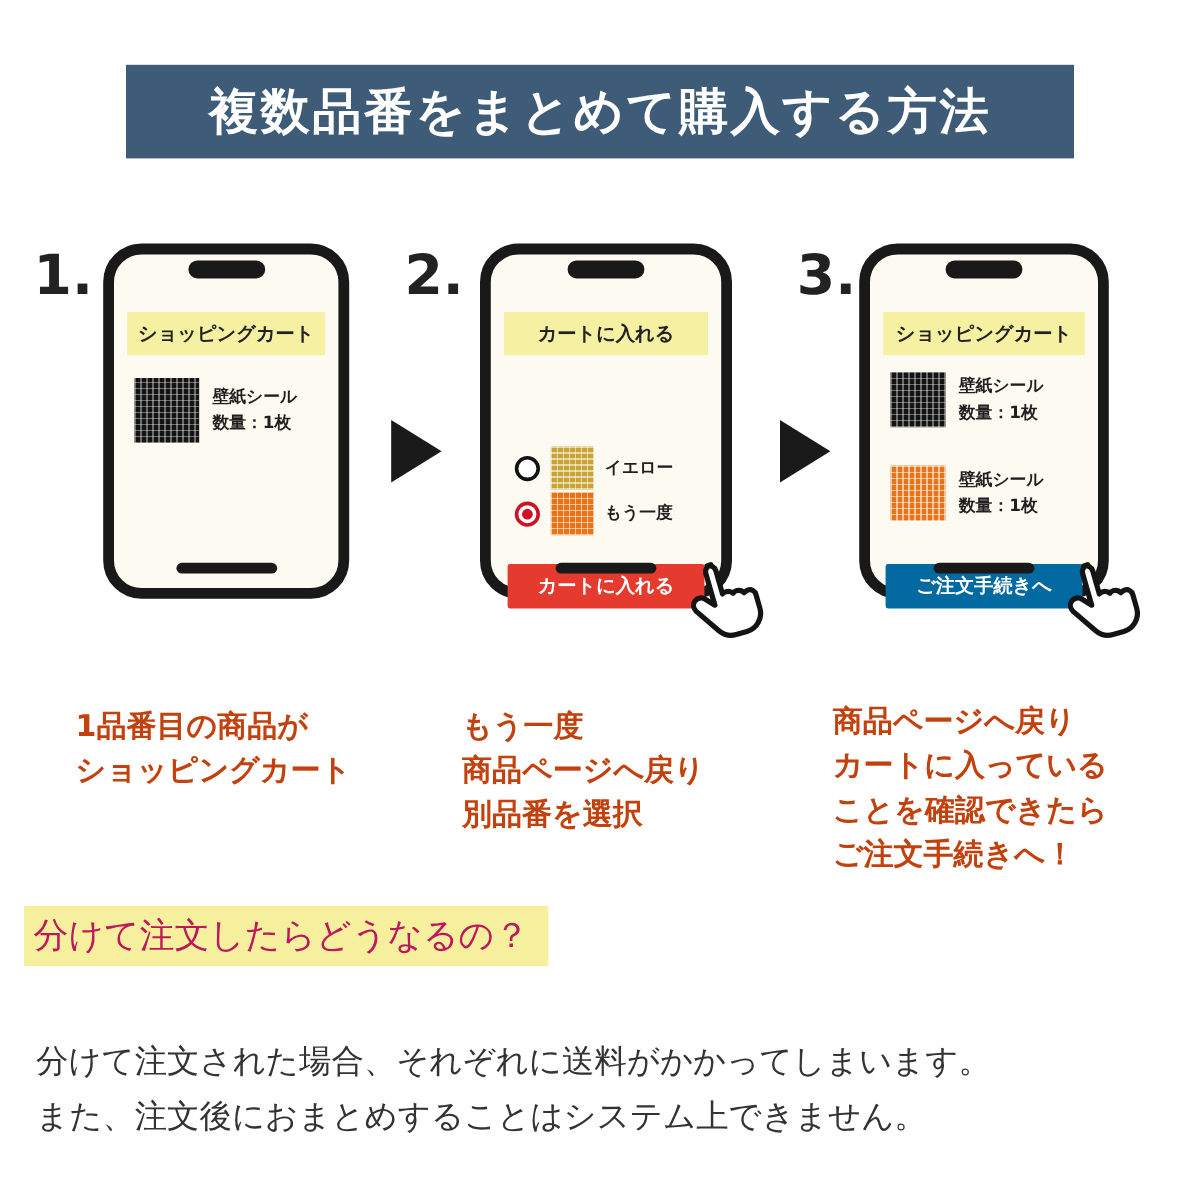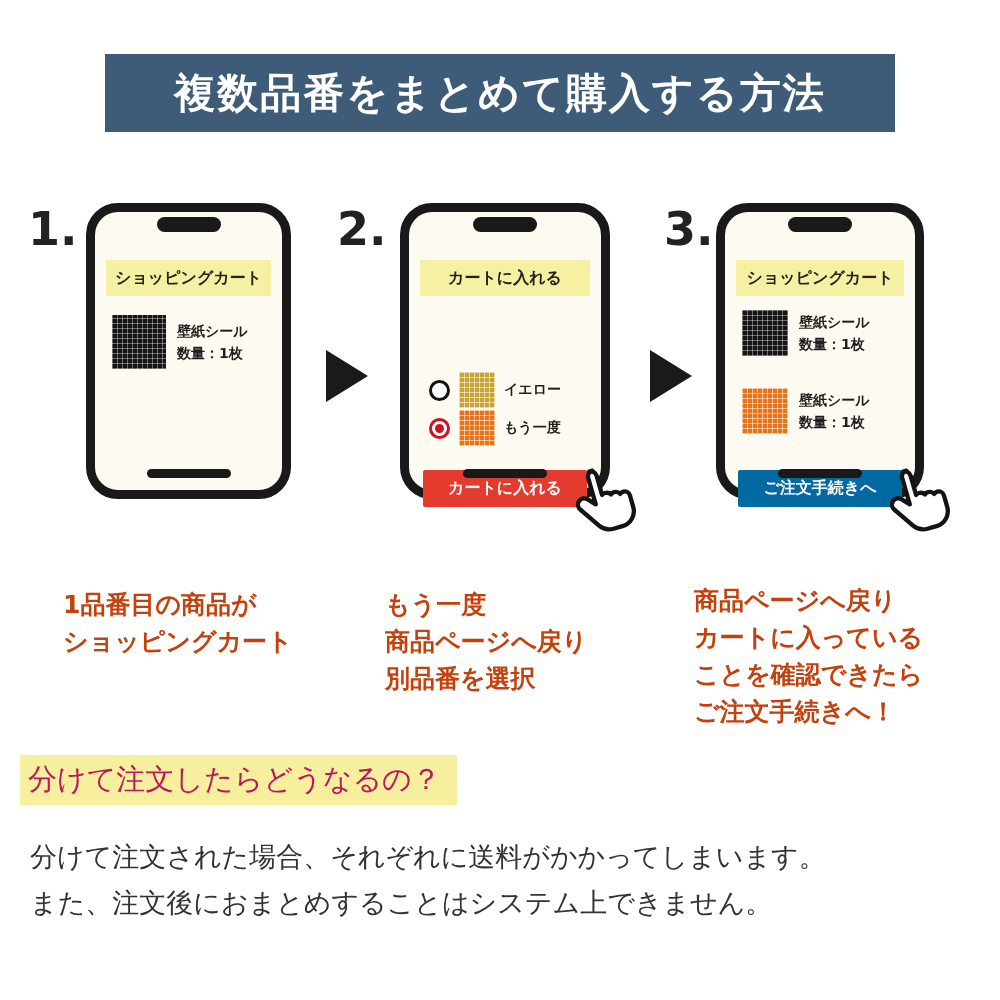--- a/index.html
+++ b/index.html
@@ -79,21 +79,21 @@
 
   
   .caption{position:absolute;font-size:25px;font-weight:bold;color:#c2410c;line-height:37px;}
   #cap1{left:63px;top:586px}
   #cap2{left:385px;top:586px}
   #cap3{left:694px;top:582px}
 
   
   .faq-heading{position:absolute;left:20px;top:760px;font-size:29px;font-weight:normal;color:#be185d;}
   .hl{background:#f6ef9e;padding:7px 16px 9px 8px;}
-  .faq-body{position:absolute;left:30px;top:834px;font-size:27px;color:#333;line-height:46px;}
+  .faq-body{position:absolute;left:30px;top:862px;font-size:27px;color:#333;line-height:46px;}
 </style>
 </head>
 <body>
 
 <div class="page">
 
   <div class="header">複数品番をまとめて購入する方法</div>
 
   <div class="step-num" id="num1">1.</div>
   <div class="step-num" id="num2">2.</div>

